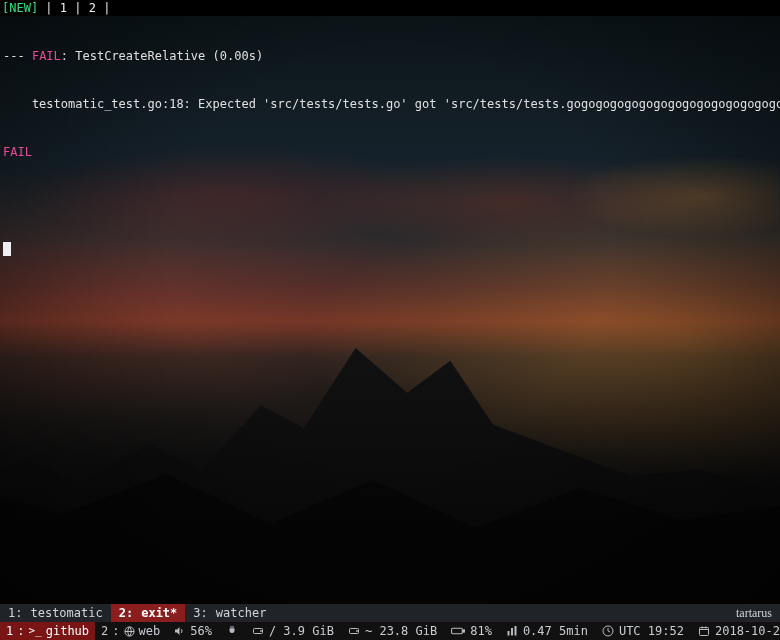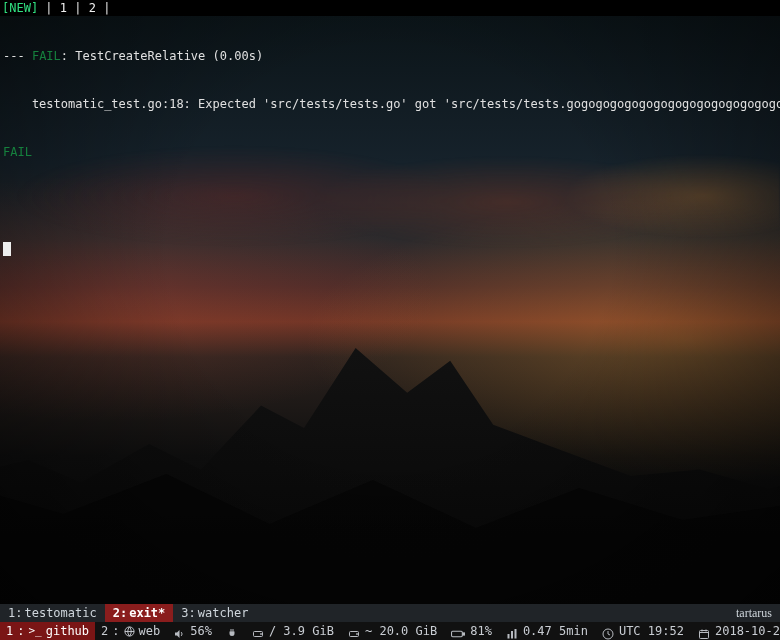--- a/index.html
+++ b/index.html
@@ -72,60 +72,60 @@
   .pane-status .num { color: #f0f0f0; }
 
   .term-output {
     position: relative;
     padding: 0 3px;
     color: #e0e0e0;
     line-height: 16px;
     white-space: pre;
   }
   .line { height: 16px; }
-  .fail-kw { color: #15803d; }
+  .fail-kw { color: #ec4899; }
   .cursor {
     display:inline-block; width:8px; height:14px;
     background:#eee; vertical-align:bottom; margin-top:1px;
   }
 
   
   .tmux-bar {
     position: absolute;
     left: 0; right: 0; bottom: 18px; height: 18px;
     line-height: 18px;
     background: #202428;
     color: #cfd6dc;
     display: flex;
     font-size: 12px;
   }
   .tmux-win { padding: 0 8px; height:18px; display:flex; align-items:center; }
   .tmux-win .idx { }
-  .tmux-win .name { margin-left:2px; }
+  .tmux-win .name { margin-left:8px; }
   .tmux-win.active { background: #8a1d1d; color: #fff; font-weight:bold; }
   .tmux-spacer { flex: 1; }
   .tmux-right { padding: 0 8px; color:#cfd6dc;font-family:Liberation Serif, serif; }
 
   
   .i3-bar {
     position: absolute;
     left:0; right:0; bottom:0; height:18px;
     line-height:18px;
     background:#111;
     color:#c9cdd3;
     display:flex;
     align-items:stretch;
     font-size:12px;
     white-space:nowrap;
   }
   .ws { padding:0 6px; display:flex; align-items:center; gap:4px; }
   .ws.active { background:#7a1515; color:#fff; }
   .ws .icon { font-size:11px; }
   .sep { width:1px; background:#333; margin:2px 0; }
-  .seg { padding:0 7px; display:flex; align-items:flex-end; gap:5px; }
+  .seg { padding:0 7px; display:flex; align-items:center; gap:5px; }
   .seg .icon { font-size:12px; opacity:0.9; }
   .i3-spacer { flex:1; }
   .icon svg { display:block; }
 </style>
 </head>
 <body>
 
 <div class="screen">
 
   <div class="wallpaper">
@@ -202,21 +202,21 @@
     </div>
     <div class="sep"></div>
 
     <div class="seg">
       <span class="icon">
           <svg width="12" height="12" viewBox="0 0 24 24" fill="none" stroke="currentColor" stroke-width="2">
             <rect x="3" y="7" width="18" height="10" rx="2"></rect>
             <circle cx="18" cy="12" r="1" fill="currentColor"></circle>
           </svg>
         </span>
-      <span>~ 20.0 GiB</span>
+      <span>~ 23.8 GiB</span>
     </div>
     <div class="sep"></div>
 
     <div class="seg">
       <span class="icon">
           <svg width="14" height="12" viewBox="0 0 26 14" fill="none" stroke="currentColor" stroke-width="2">
             <rect x="1" y="2" width="20" height="10" rx="2"></rect>
             <rect x="22" y="5" width="3" height="4" fill="currentColor"></rect>
           </svg>
         </span>

